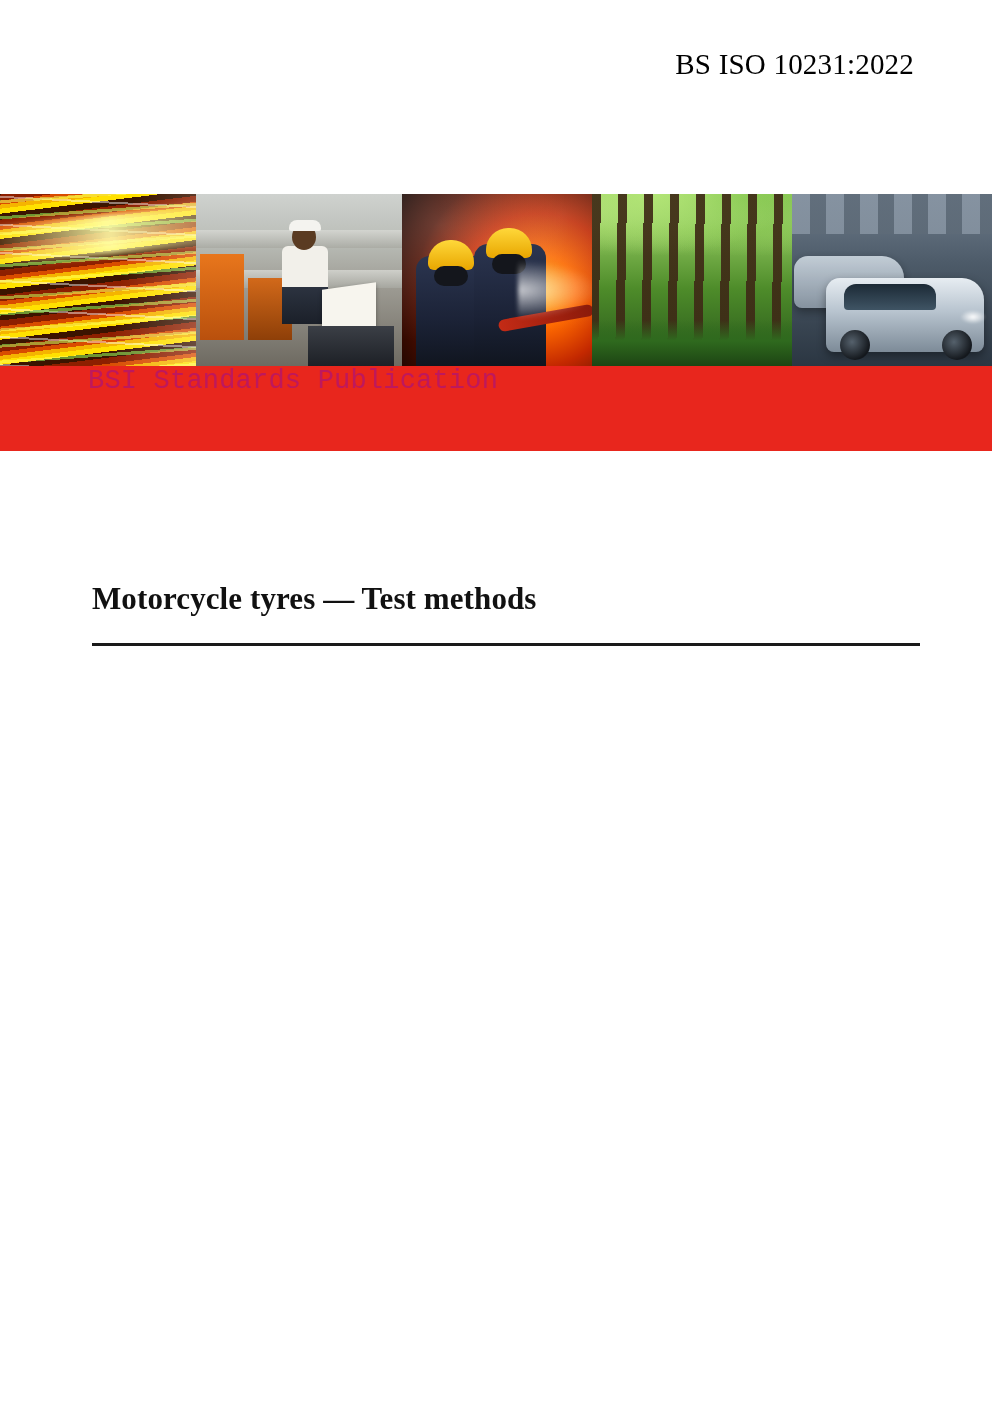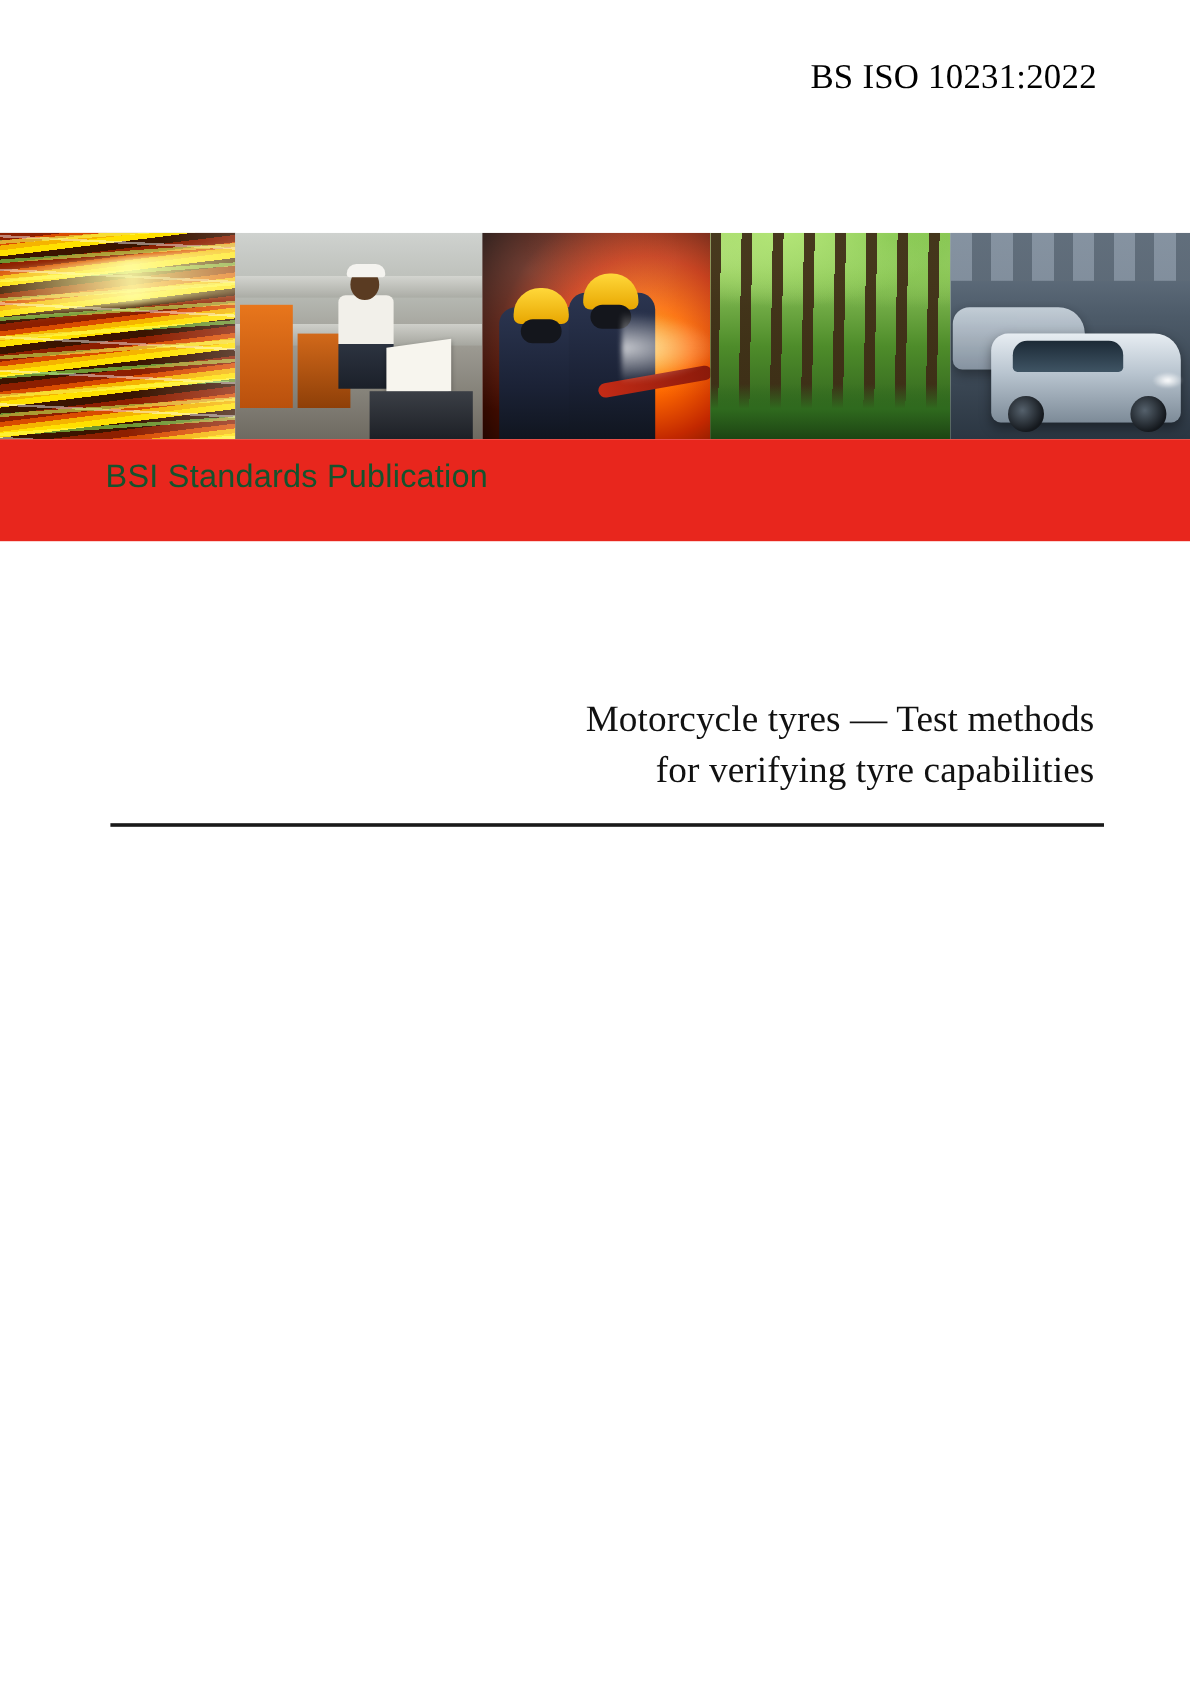--- a/index.html
+++ b/index.html
@@ -12,21 +12,20 @@
     height: 1403px;
     position: relative;
     font-family: "Liberation Sans", sans-serif;
     overflow: hidden;
   }
 
   .page {
     position: absolute;
     inset: 0;
     background: #ffffff;
-    text-align: right;
   }
 
   
   .std-number {
     position: absolute;
     top: 48px;
     right: 78px;
     font-family: "Liberation Serif", serif;
     font-size: 29px;
     font-weight: 400;
@@ -285,38 +284,38 @@
     position: absolute;
     top: 366px;
     left: 0;
     width: 992px;
     height: 85px;
     background: #e8261d;
   }
   .red-banner-text {
     position: absolute;
     left: 88px;
-    top: 382px;
-    font-family: Liberation Sans, sans-serif;
+    top: 366px;
+    font-family: Liberation Mono, monospace;
     font-size: 27px;
     font-weight: 400;
-    color: #14532d;
+    color: #be185d;
     letter-spacing: 0.2px;
   }
 
   
   .title-block {
     position: absolute;
     left: 92px;
     top: 578px;
     width: 820px;
   }
   .doc-title {
     font-family: "Liberation Serif", serif;
-    font-weight: normal;
+    font-weight: bold;
     font-size: 31px;
     line-height: 1.38;
     color: #111111;
     margin: 0;
     letter-spacing: 0.1px;
   }
   .title-rule {
     margin-top: 22px;
     width: 828px;
     height: 3px;
@@ -394,19 +393,18 @@
     </div>
 
   </div>
 
   <div class="red-banner"></div>
   <div class="red-banner-text">BSI Standards Publication</div>
 
   <div class="title-block">
     <h1 class="doc-title">
       <span>Motorcycle tyres — Test methods</span><br>
-      <span>for verifying tyre capabilities</span>
     </h1>
     <div class="title-rule"></div>
   </div>
 
 
 </div>
 
 </body></html>

